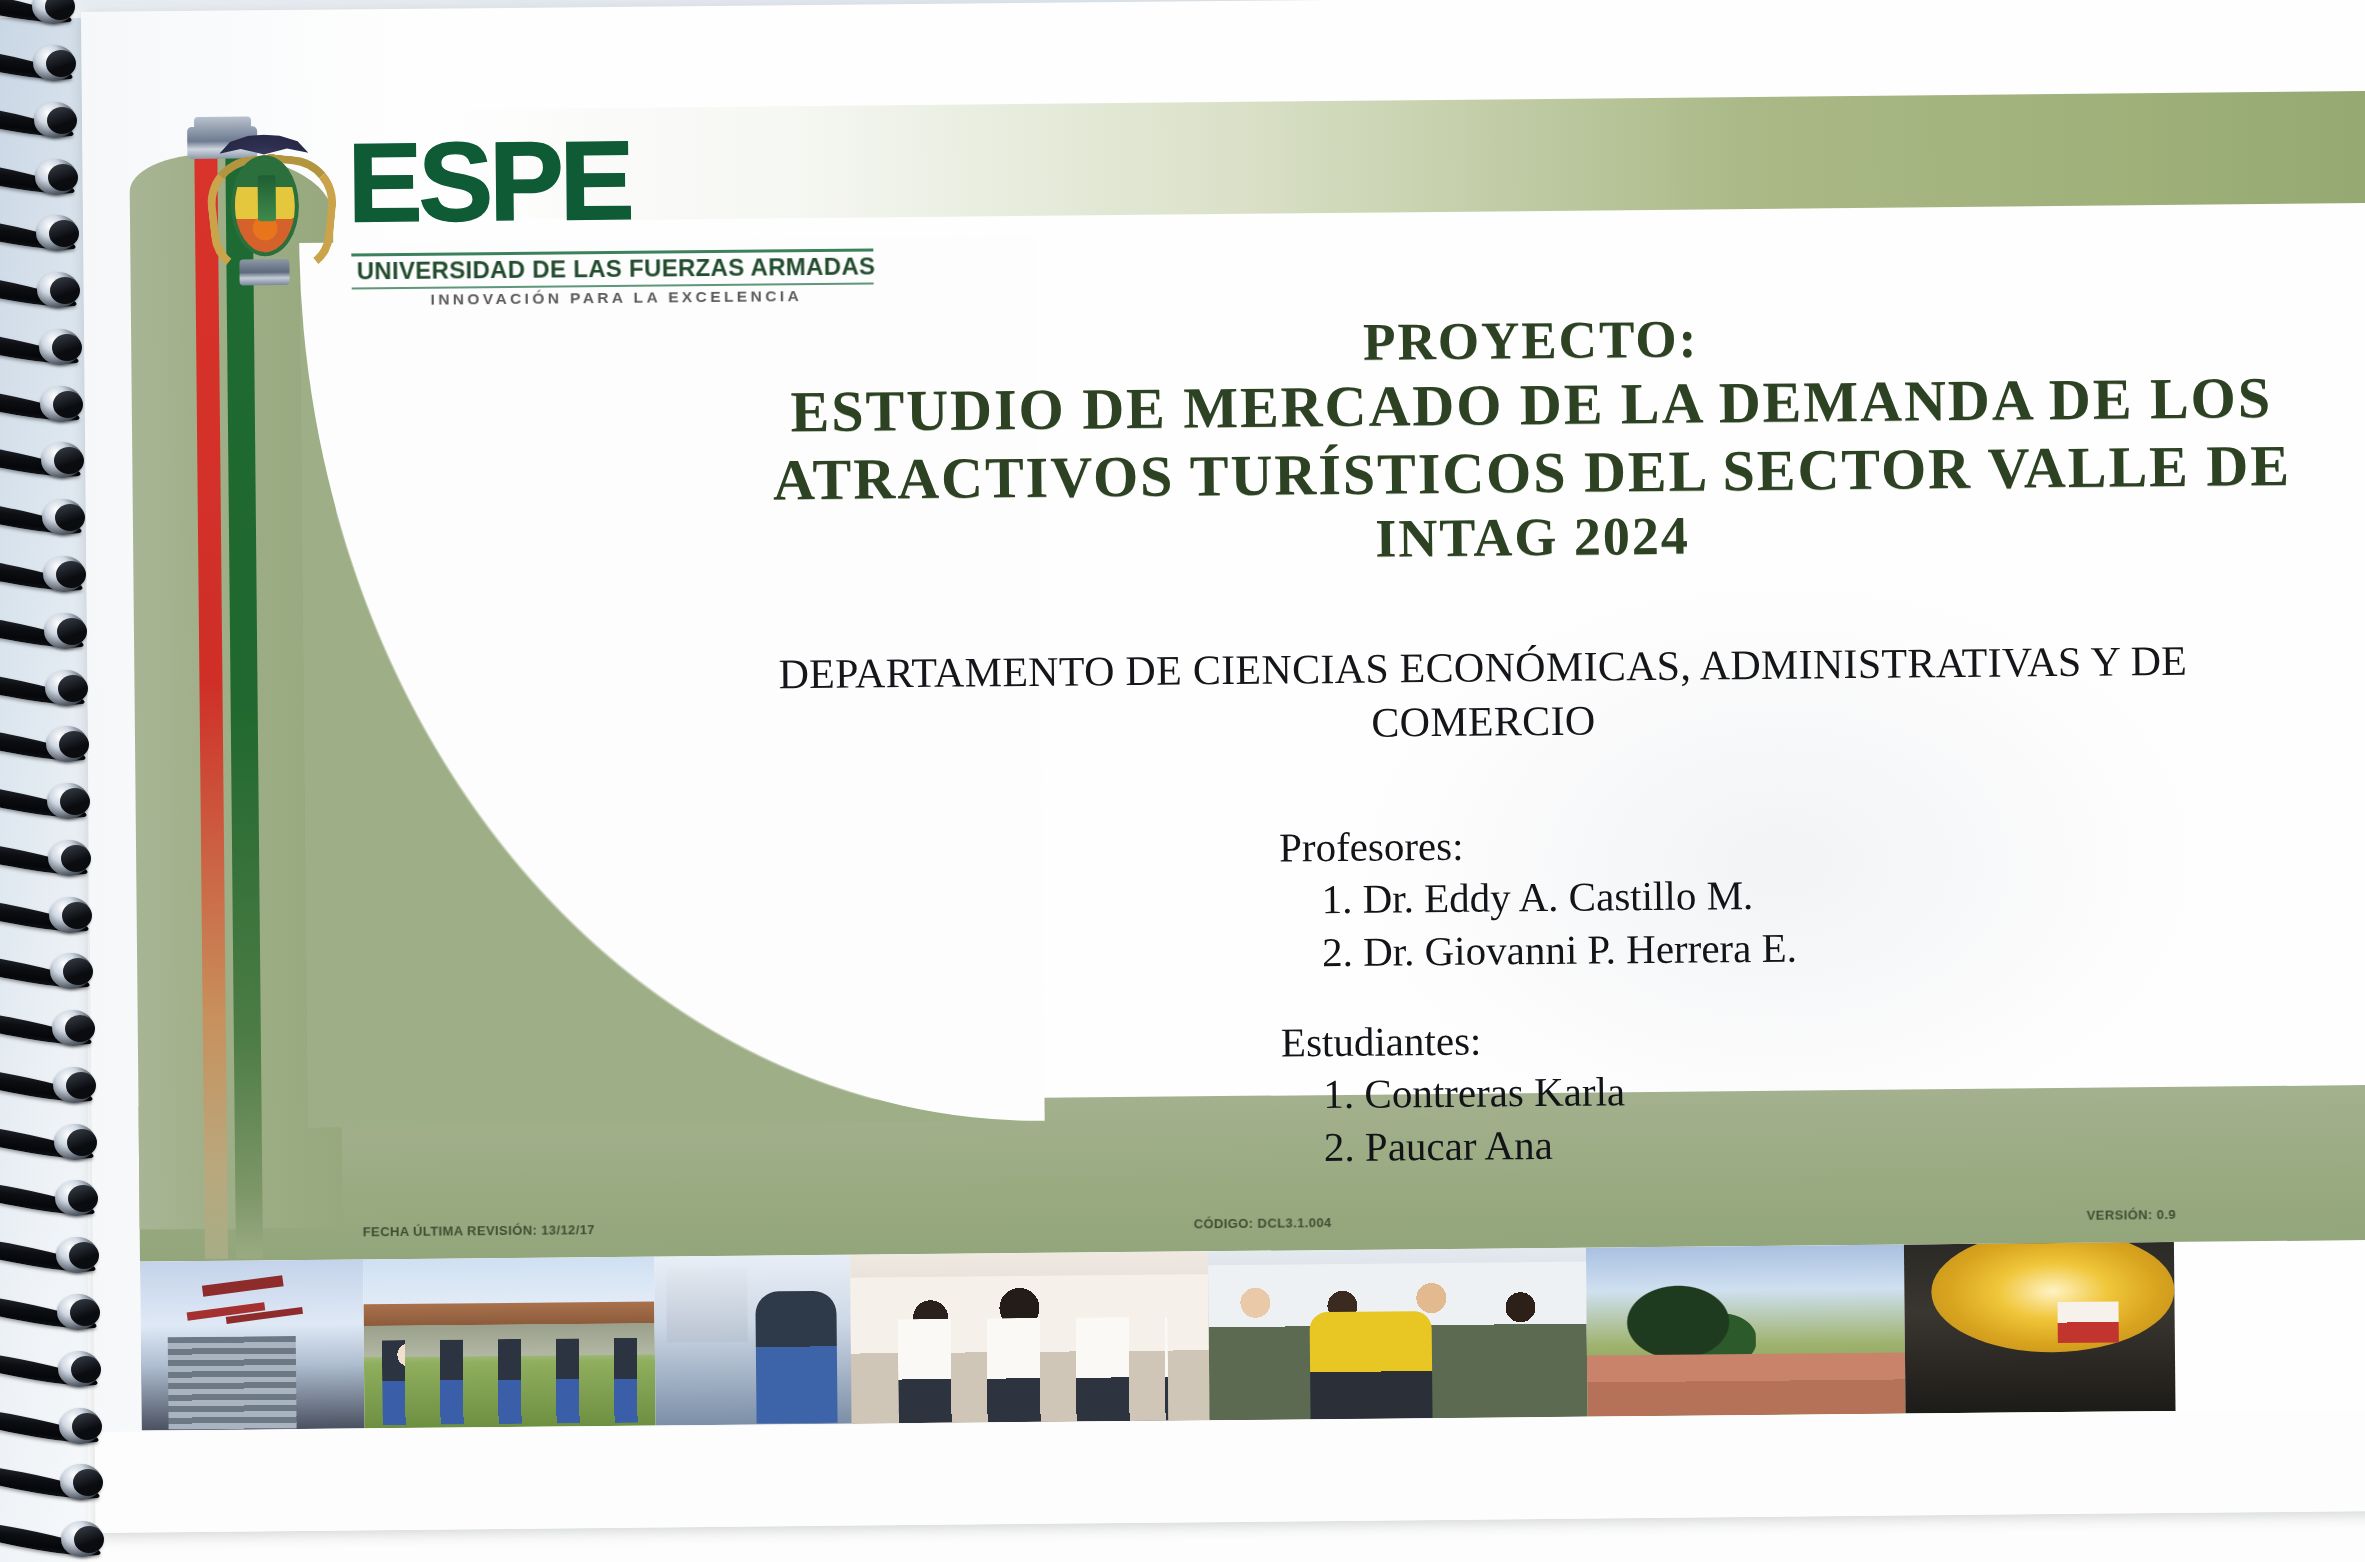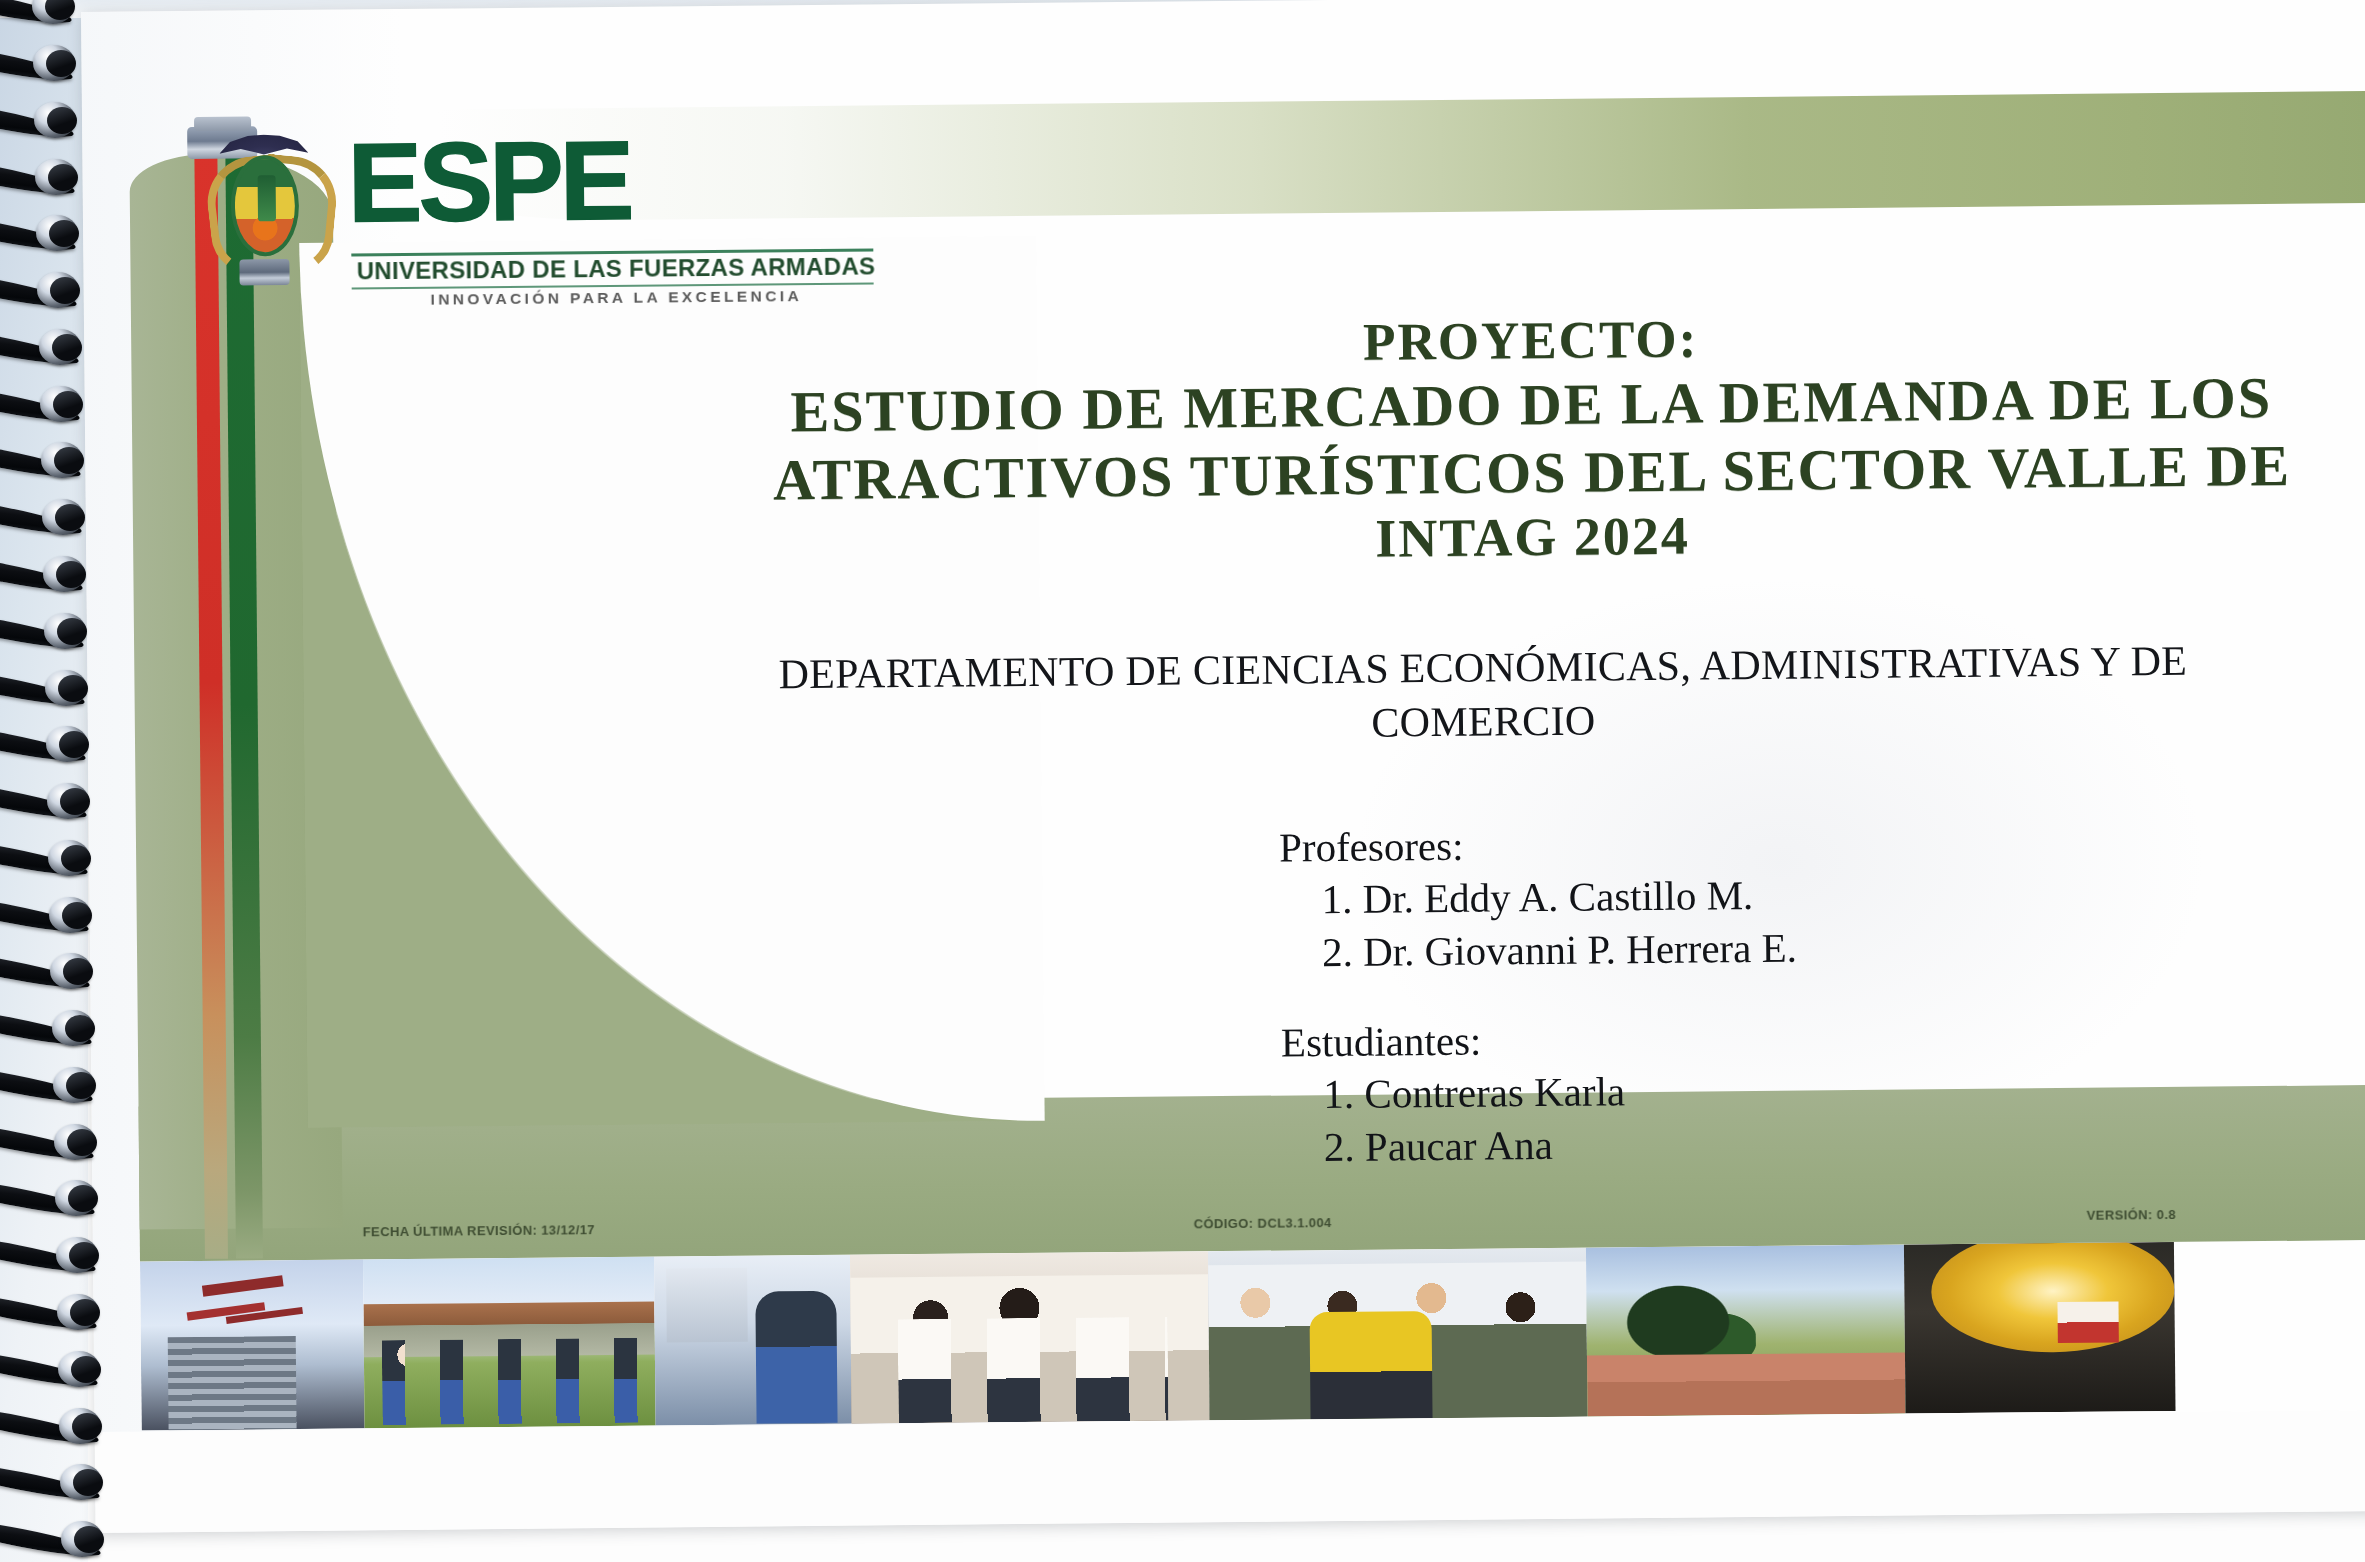--- a/index.html
+++ b/index.html
@@ -221,21 +221,21 @@
         <div class="swoosh-curve"></div>
 
         <div class="stripe red"></div>
         <div class="stripe dgreen"></div>
         <div class="stripe cap"></div>
         <div class="stripe cap2"></div>
 
         <div class="slide-footer">
           <span class="sf-left">FECHA ÚLTIMA REVISIÓN: 13/12/17</span>
           <span class="sf-mid">CÓDIGO: DCL3.1.004</span>
-          <span class="sf-right">VERSIÓN: 0.8</span>
+          <span class="sf-right">VERSIÓN: 0.9</span>
         </div>
       </div>
 
       <div class="logo">
         <div class="shield">
           <div class="cond"></div>
           <div class="wreathL"></div>
           <div class="wreathR"></div>
           <div class="oval"></div>
           <div class="base"></div>

